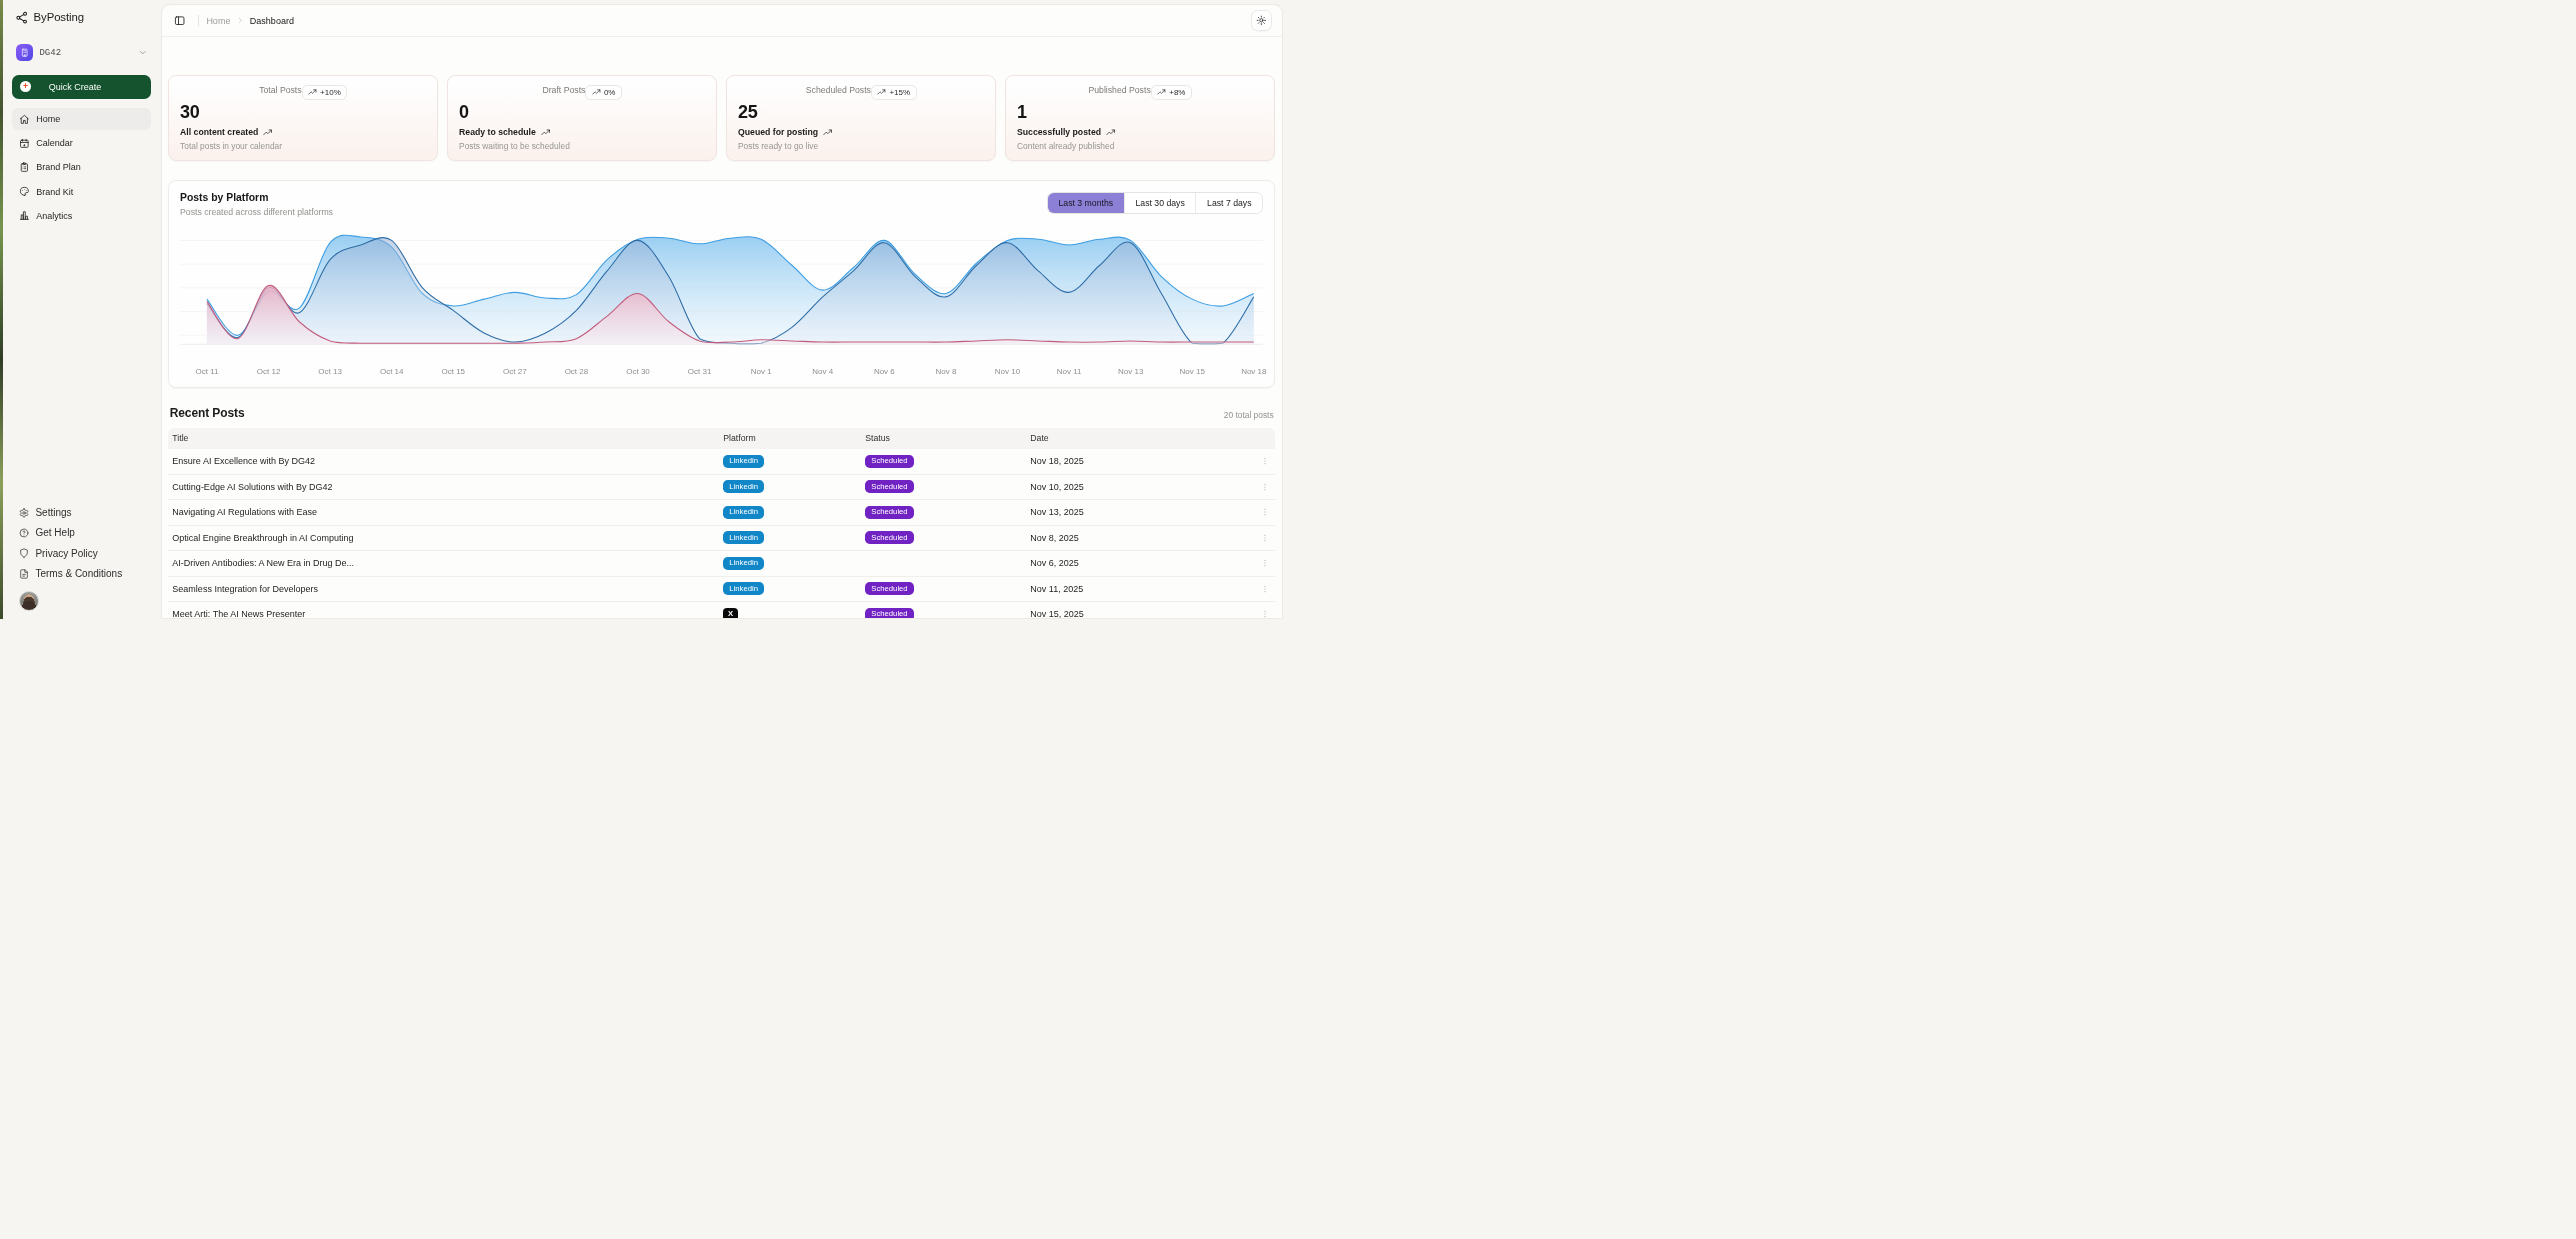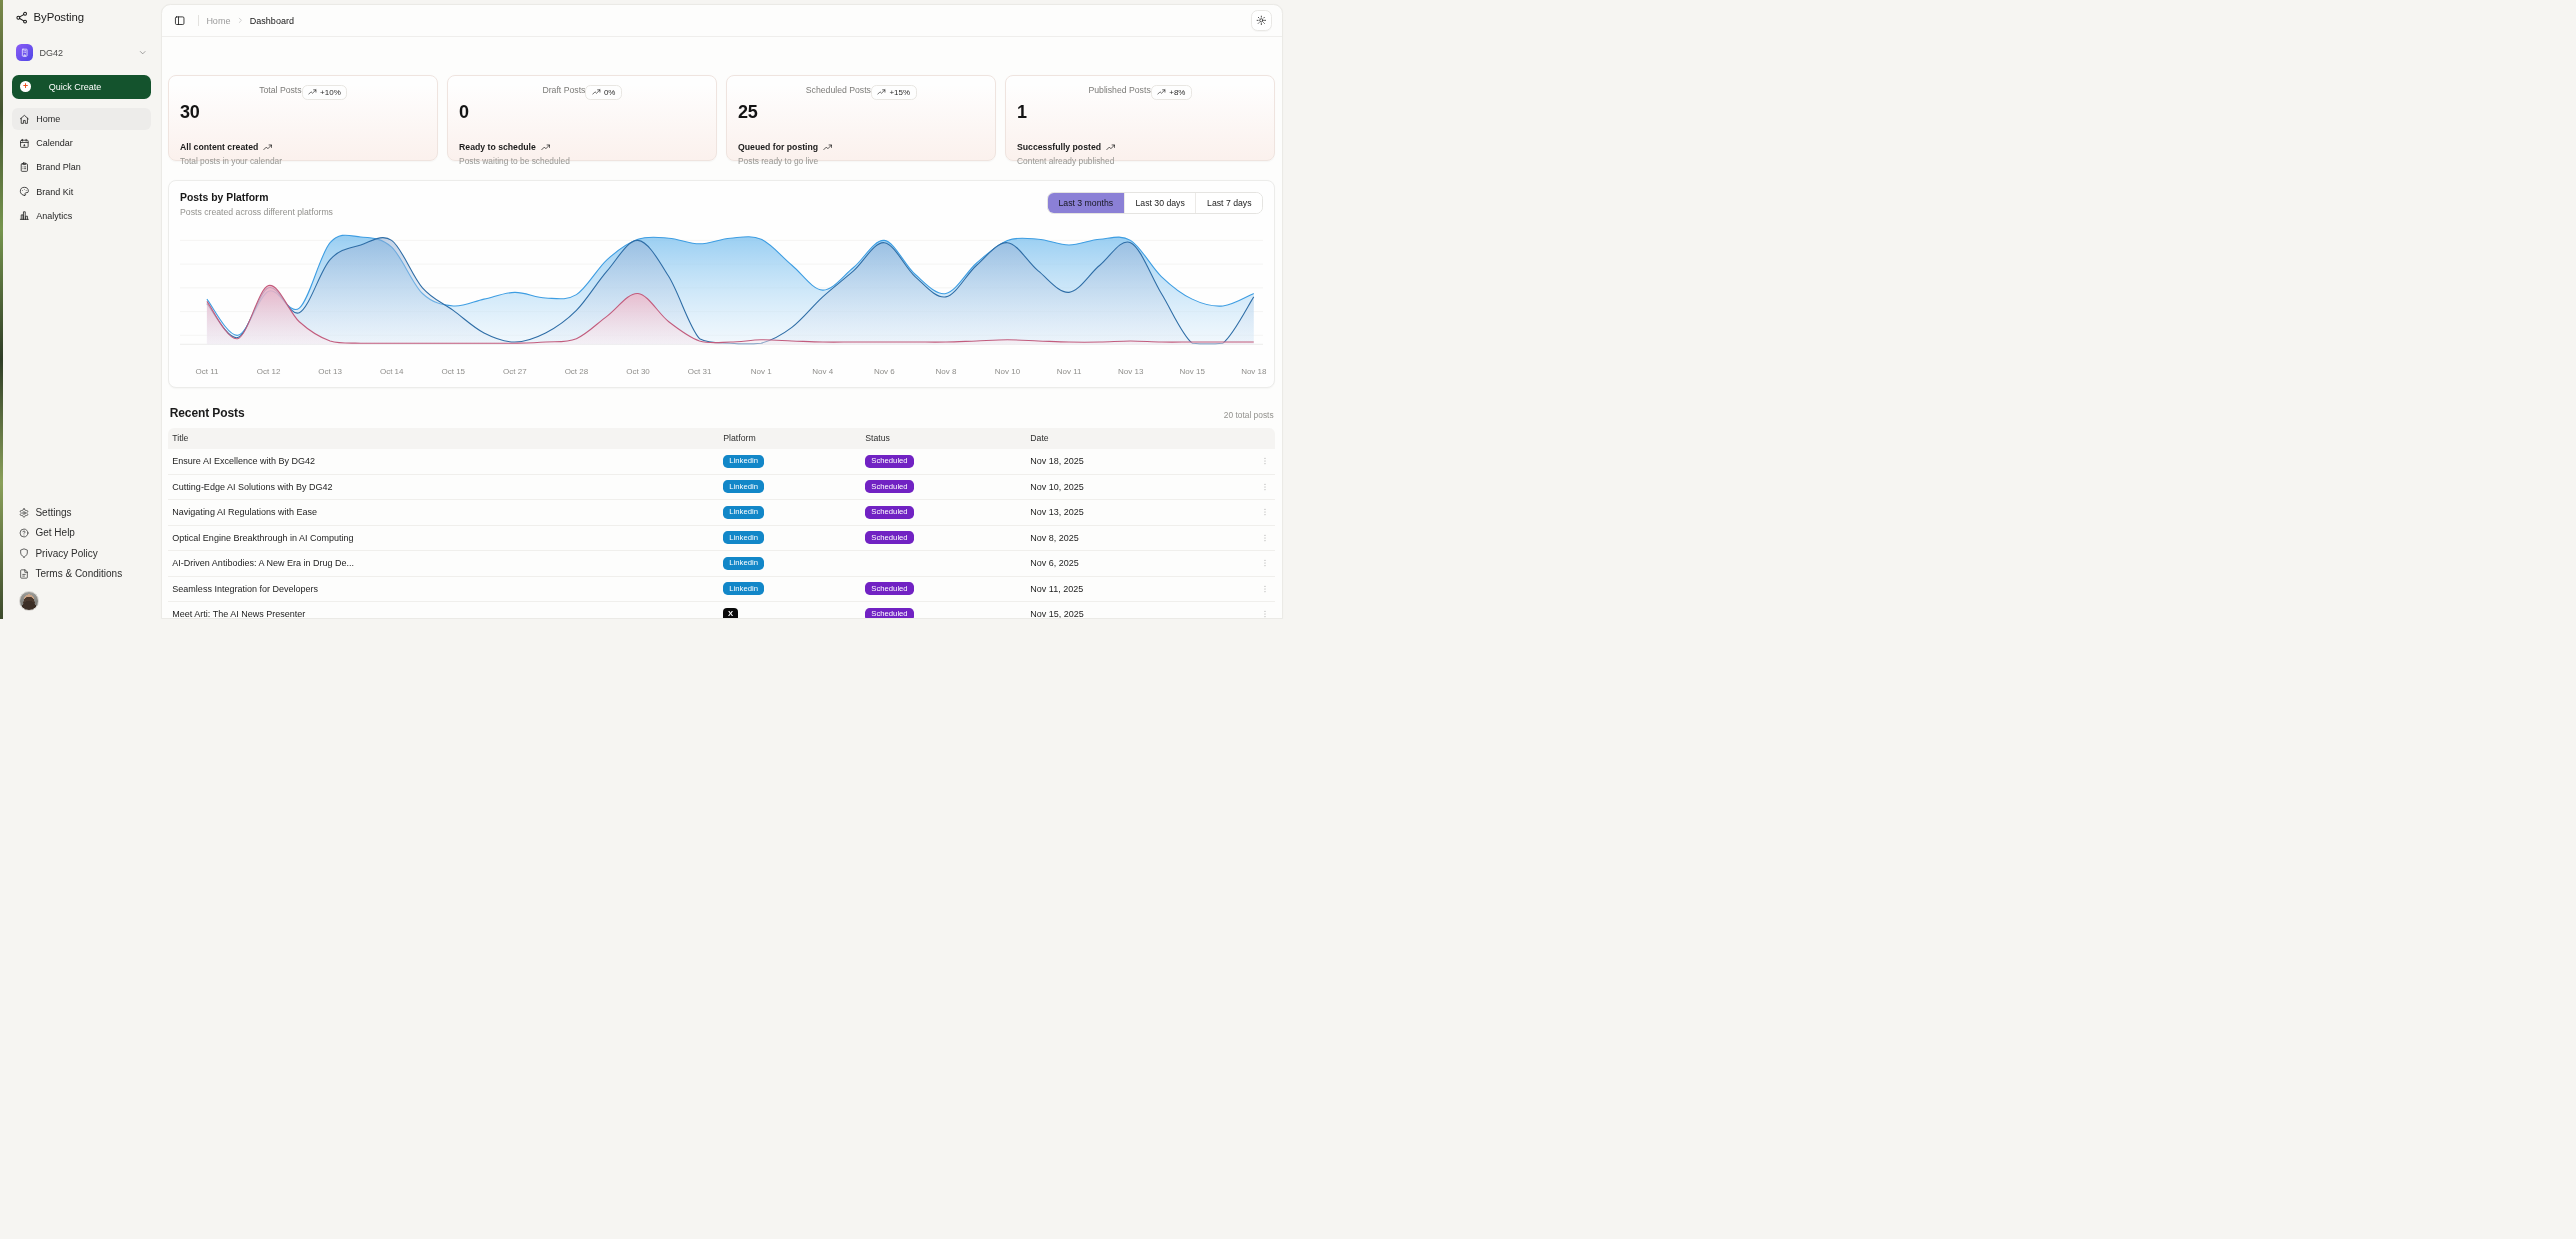--- a/index.html
+++ b/index.html
@@ -8,21 +8,21 @@
   .wallpaper-strip { width:2.7px; height:100%; background:linear-gradient(180deg,#7a8a4a,#44532f 18%,#76954e 37%,#2f3d27 58%,#8aa05a 78%,#3c4a2c); flex:0 0 2.7px; }
 
   
   .sidebar { width:158px; flex:0 0 158px; display:flex; flex-direction:column; padding:9.4px 9.4px 8px 9.4px; background:#f6f5f2; }
   .brand-row { display:flex; align-items:center; gap:5.4px; padding:1.3px 2.7px; }
   .brand-icon { width:13.4px; height:13.4px; color:#161616; }
   .brand-name { font-size:11.4px; font-weight:400; letter-spacing:-0.1px; }
   .ws-row { display:flex; align-items:center; gap:6px; margin-top:16px; padding:2.7px 4px; border-radius:5.4px; cursor:pointer; }
   .ws-avatar { width:17.4px; height:17.4px; border-radius:5.4px; background:linear-gradient(135deg,#8b5cf6,#4f46e5); display:grid; place-items:center; color:#fff; }
   .ws-avatar .icon { width:9.4px; height:9.4px; }
-  .ws-name { font-size:9px; color:#4a4a4a; flex:1; }
+  .ws-name { font-size:9px; color:#4a4a4a; flex:1;font-family:Liberation Mono, monospace; }
   .ws-chevron { width:9.4px; height:9.4px; color:#7a7a7a; }
   .quick-create { margin-top:10.7px; height:24px; border:none; border-radius:6.7px; background:#14532d; color:#fff; font-size:9px; font-weight:500; display:flex; align-items:center; gap:18px; padding:12px 8px; cursor:pointer; font-family:inherit; }
   .qc-plus { width:10.7px; height:10.7px; border-radius:50%; background:#fff; color:#ea4f1d; display:grid; place-items:center; font-weight:700; font-size:8.7px; line-height:1; }
   .qc-plus::before { content:"+"; margin-top:-0.7px; }
   .nav { margin-top:9.4px; display:flex; flex-direction:column; gap:2.7px; }
   .nav-item { display:flex; align-items:center; gap:6.7px; height:21.5px; padding:0 6.7px; border-radius:6px; font-size:9px; color:#262626; cursor:pointer; }
   .nav-item.active { background:#edecea; }
   .nav-item .icon { width:10.7px; height:10.7px; color:#222; }
   .sidebar-footer { margin-top:auto; display:flex; flex-direction:column; gap:1.3px; }
   .foot-item { display:flex; align-items:center; gap:6.7px; height:19px; padding:0 6.7px; border-radius:5.4px; font-size:10px; color:#2e2e2e; cursor:pointer; }
@@ -50,21 +50,21 @@
   .content { flex:1; padding:38px 6.7px 0 6.7px; overflow:hidden; }
 
   
   .stats { display:grid; grid-template-columns:repeat(4,1fr); gap:9.4px; }
   .stat-card { height:86px; border:0.7px solid #efe4df; border-radius:8px; padding:8.7px 10.7px; background:linear-gradient(180deg,#fefefe 10%,#fbf1ed 100%); box-shadow:0 0.7px 1.3px rgba(0,0,0,.03); position:relative; }
   .stat-top { display:flex; align-items:flex-start; justify-content:center; }
   .stat-label { font-size:8.7px; color:#7c7b78; }
   .trend-badge { display:flex; align-items:center; gap:3.4px; border:0.7px solid #e9e7e3; background:#fefefe; border-radius:5.4px; padding:2px 5.4px; font-size:8px; color:#2a2a2a; }
   .trend-badge .icon { width:8.7px; height:8.7px; color:#1f1f1f; }
   .stat-value { font-size:18px; font-weight:700; letter-spacing:-0.3px; margin-top:2.7px; color:#141414; }
-  .stat-link { display:flex; align-items:center; gap:4.7px; font-size:8.7px; font-weight:600; color:#1b1b1b; margin-top:19px; }
+  .stat-link { display:flex; align-items:center; gap:4.7px; font-size:8.7px; font-weight:600; color:#1b1b1b; margin-top:4px; }
   .stat-link .icon { width:9.4px; height:9.4px; color:#161616; }
   .stat-desc { font-size:8.4px; color:#979692; margin-top:3.4px; }
 
   
   .chart-card { margin-top:19px; border:0.7px solid #ececea; border-radius:8px; background:#fefefe; padding:10.7px 10.7px 6.7px 10.7px; box-shadow:0 0.7px 1.3px rgba(0,0,0,.03); }
   .chart-head { display:flex; align-items:flex-start; justify-content:space-between; }
   .chart-title { font-size:10.4px; font-weight:700; color:#171717; }
   .chart-sub { font-size:8.7px; color:#92918d; margin-top:4px; }
   .range-group { display:flex; border:0.7px solid #e5e4e1; border-radius:6.7px; overflow:hidden; background:#fff; }
   .range-btn { border:none; background:#fff; font-family:inherit; font-size:8.7px; color:#222; padding:5.4px 10.7px; cursor:pointer; border-left:0.7px solid #eceae7; }

